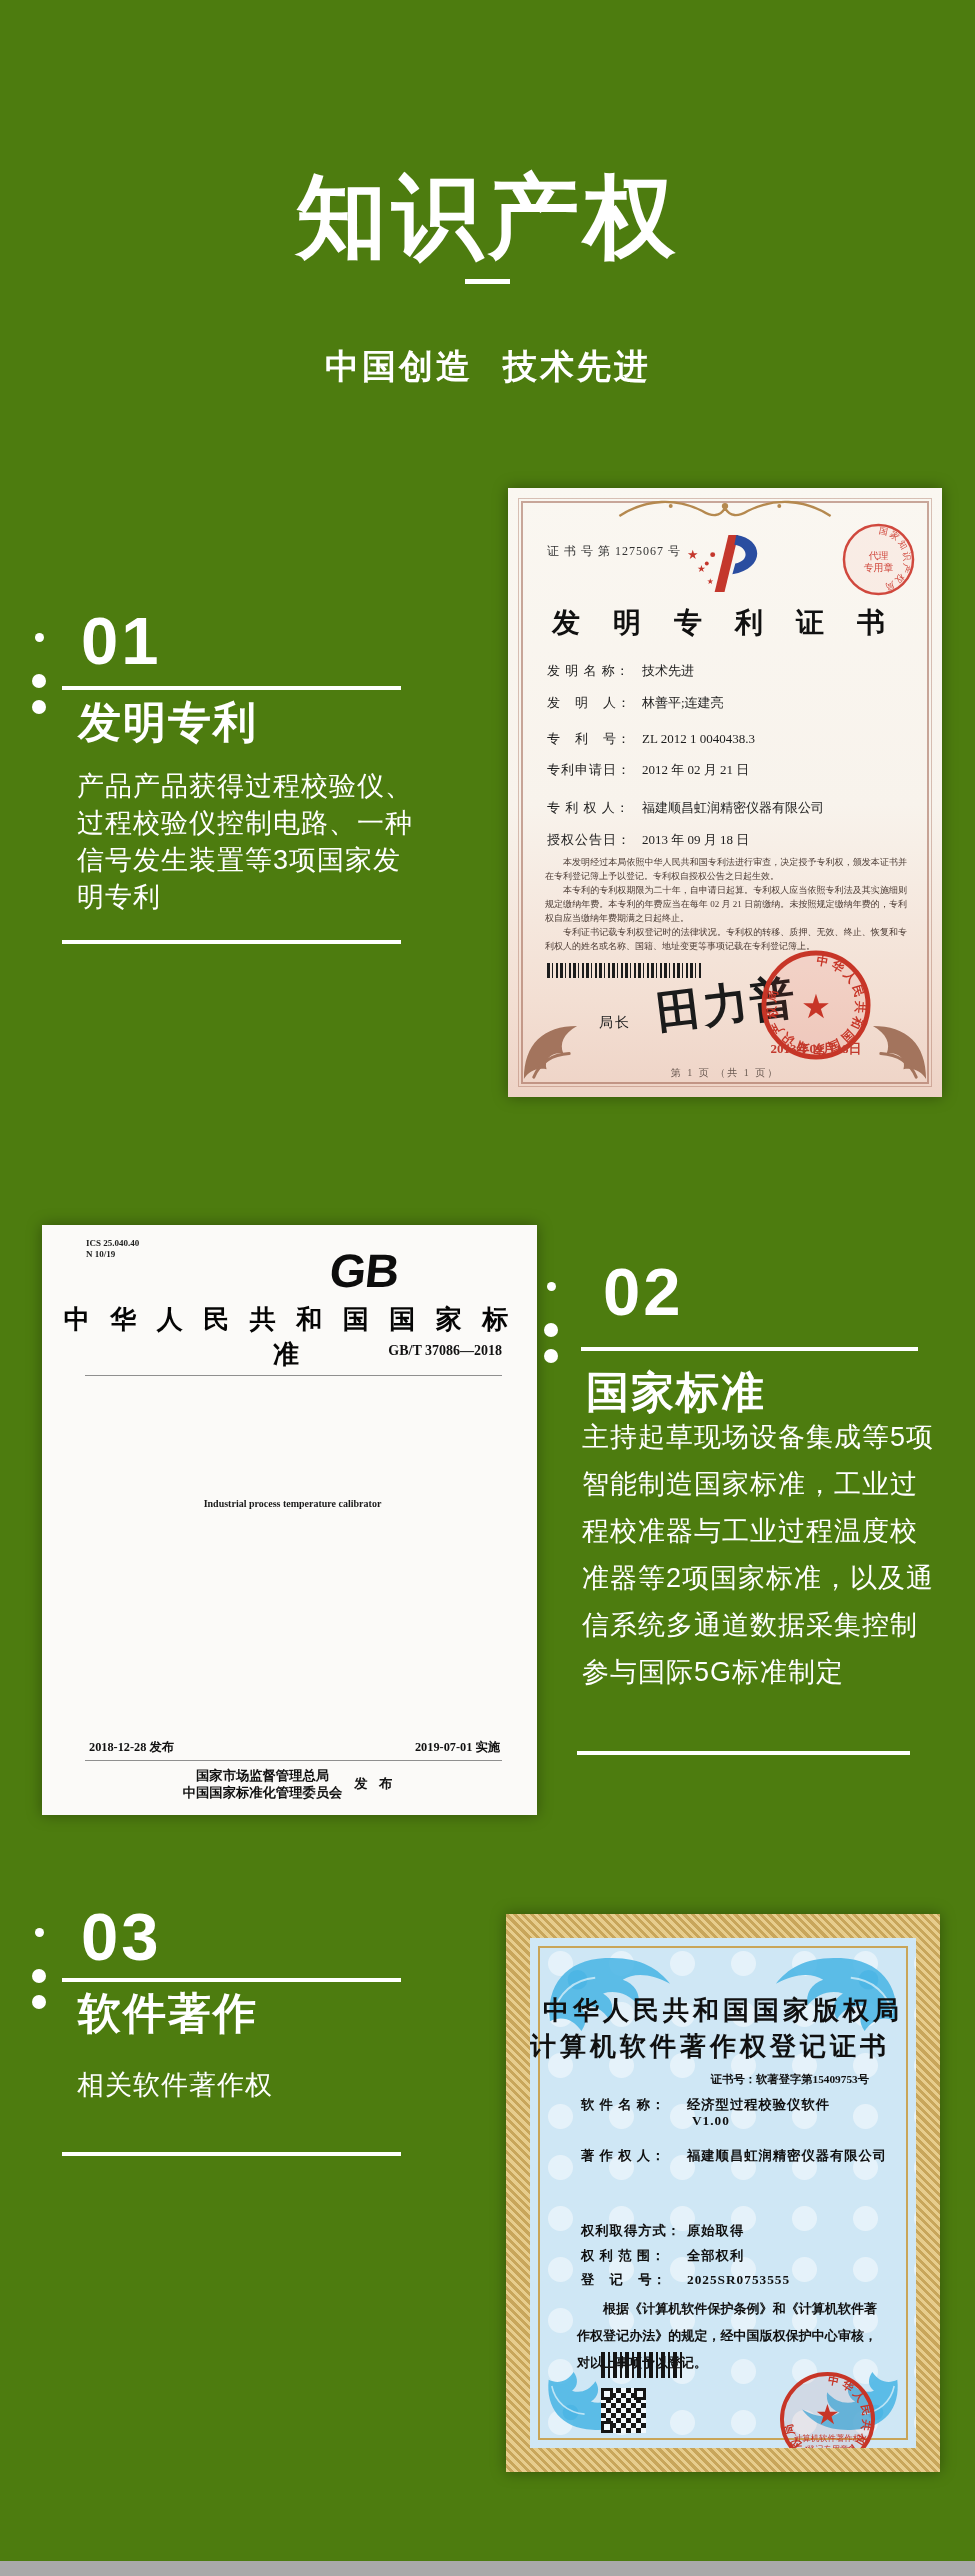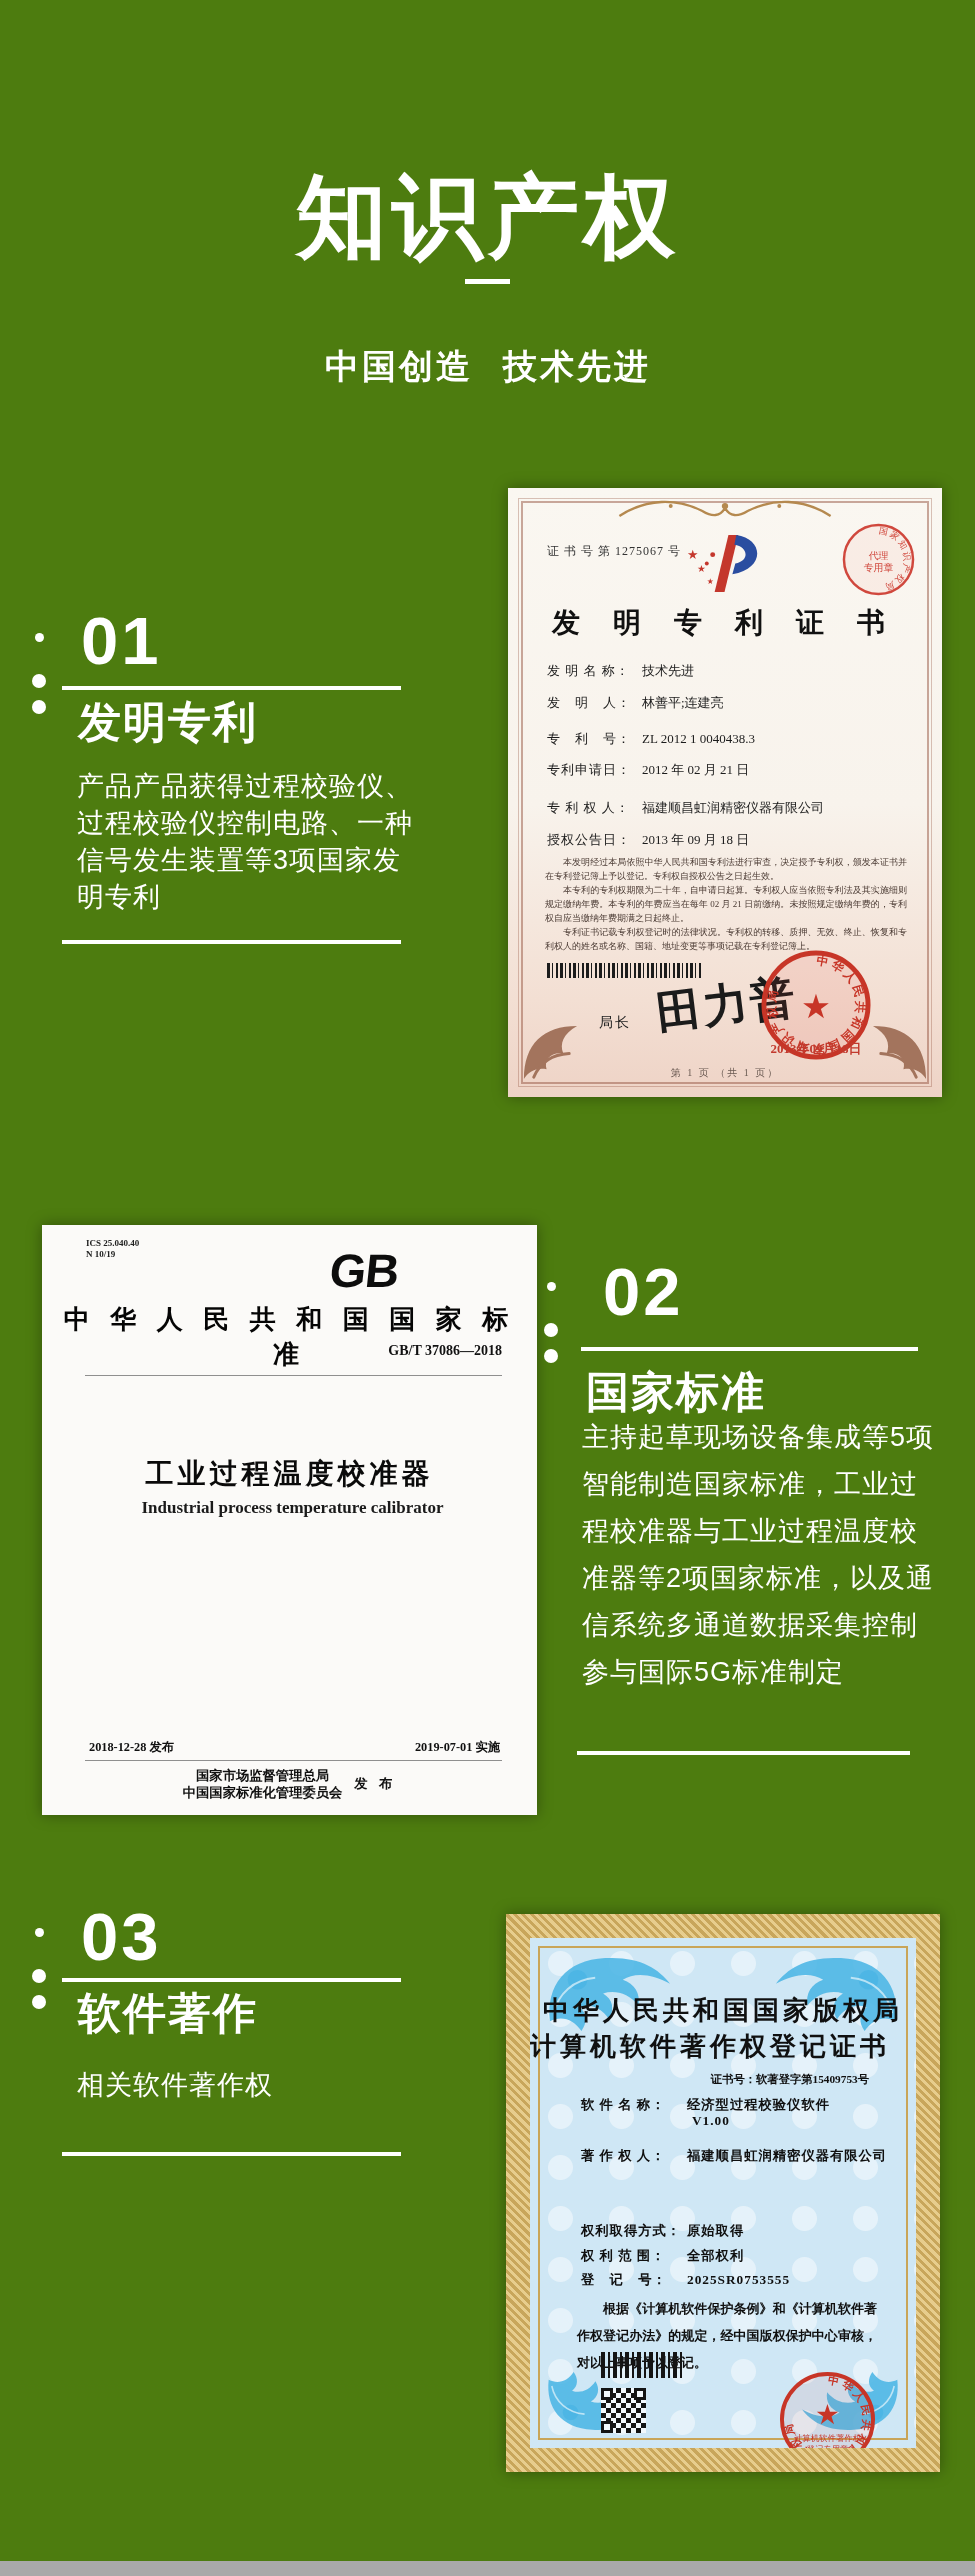--- a/index.html
+++ b/index.html
@@ -60,21 +60,21 @@
          box-shadow:0 0 14px rgba(0,0,0,.35);font-family:"Liberation Serif", serif;color:#111;}
   .gb-ics{position:absolute;left:44px;top:13px;font-size:9px;line-height:11px;font-weight:700;color:#222;}
   .gb-logo{position:absolute;left:288px;top:18px;font-size:47px;font-weight:900;color:#0d0d0d;
            transform:skewX(-6deg);letter-spacing:-1px;font-family:"Liberation Sans", sans-serif;}
   .gb-title{position:absolute;left:0;right:0;top:77px;text-align:center;font-size:26px;font-weight:900;
             letter-spacing:7px;color:#050505;}
   .gb-no{position:absolute;right:35px;top:118px;font-size:14px;font-weight:700;}
   .gb-rule{position:absolute;left:43px;right:35px;height:1px;background:#8f8f8f;}
   .gb-doc-title{position:absolute;left:0;right:0;top:230px;text-align:center;font-size:28px;font-weight:800;
                 letter-spacing:4px;font-family:"Liberation Sans", sans-serif;color:#0a0a0a;}
-  .gb-doc-title-en{position:absolute;left:0;right:0;top:273px;text-align:center;font-size:17px;font-weight:700;color:#1a1a1a;padding-left:6px;}
+  .gb-doc-title-en{position:absolute;left:0;right:0;top:273px;text-align:center;font-size:10px;font-weight:700;color:#1a1a1a;padding-left:6px;}
   .gb-dates{position:absolute;left:47px;right:37px;top:514px;font-size:12.3px;font-weight:700;}
   .gb-dates .impl{float:right;}
   .gb-issuers{position:absolute;left:0;right:0;top:542px;display:flex;justify-content:center;align-items:center;gap:12px;}
   .gb-issuers .col{font-size:13.3px;font-weight:700;line-height:17px;text-align:center;}
   .gb-issuers .fabu{font-size:13.3px;font-weight:700;letter-spacing:4px;}
 
   
   .cert3{position:absolute;left:506px;top:1914px;width:434px;height:558px;box-sizing:border-box;
          padding:24px;box-shadow:0 0 14px rgba(0,0,0,.35);
          background:repeating-linear-gradient(45deg,#e7cd8d 0 3px,#c8a65b 3px 6px);
@@ -224,21 +224,20 @@
 
     <div class="gbdoc">
       <div class="gb-ics">
         <div>ICS 25.040.40</div>
         <div>N 10/19</div>
       </div>
       <div class="gb-logo">GB</div>
       <div class="gb-title">中 华 人 民 共 和 国 国 家 标 准</div>
       <div class="gb-no">GB/T 37086—2018</div>
       <div class="gb-rule" style="top:150px"></div>
-      <div class="gb-doc-title">工业过程温度校准器</div>
       <div class="gb-doc-title-en">Industrial process temperature calibrator</div>
       <div class="gb-dates">
         <span>2018-12-28 发布</span>
         <span class="impl">2019-07-01 实施</span>
       </div>
       <div class="gb-rule" style="top:535px"></div>
       <div class="gb-issuers">
         <div class="col">
           <div>国家市场监督管理总局</div>
           <div>中国国家标准化管理委员会</div>

